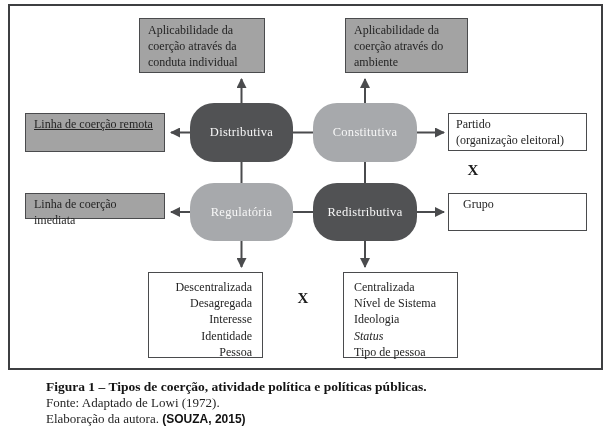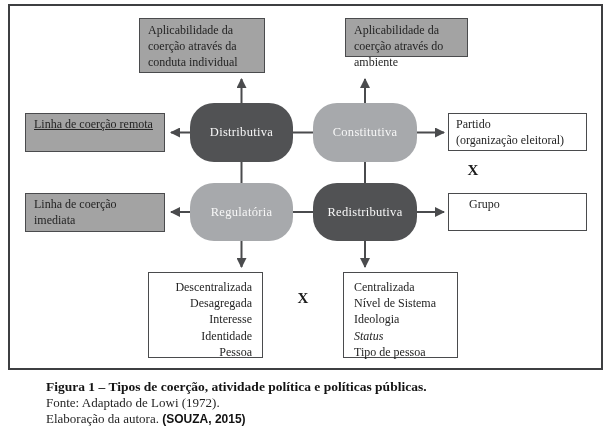--- a/index.html
+++ b/index.html
@@ -25,23 +25,23 @@
     position:absolute;
     background:#a3a3a3;
     border:1.5px solid #4a4b4d;
     box-sizing:border-box;
     font-size:12px;
     line-height:1.32;
     padding:4px 8px;
     color:#242424;
   }
   .top-left{left:129px;top:12px;width:126px;height:55px;}
-  .top-right{left:335px;top:12px;width:123px;height:39px;}
+  .top-right{left:335px;top:12px;width:123px;height:55px;}
   .left-1{left:15px;top:107px;width:140px;height:39px;padding-top:3px;text-decoration:underline;}
-  .left-2{left:15px;top:187px;width:140px;height:39px;padding-top:3px;}
+  .left-2{left:15px;top:187px;width:140px;height:26px;padding-top:3px;}
   
   .node{
     position:absolute;
     border-radius:24px;
     display:flex;align-items:center;justify-content:center;
     color:#f7f7f7;
     font-size:12.5px;
     letter-spacing:.3px;
   }
   .dark{background:#515254;}
@@ -54,21 +54,21 @@
   .wbox{
     position:absolute;
     background:#ffffff;
     border:1px solid #4a4b4d;
     box-sizing:border-box;
     font-size:12px;
     line-height:1.35;
     color:#242424;
   }
   .partido{left:438px;top:107px;width:139px;height:38px;padding:2px 7px;}
-  .grupo{left:438px;top:187px;width:139px;height:38px;padding:2px 20px;}
+  .grupo{left:438px;top:187px;width:139px;height:38px;padding:2px 14px;}
   .bottom-left{left:138px;top:266px;width:115px;height:86px;text-align:right;padding:6px 10px 0 4px;}
   .bottom-right{left:333px;top:266px;width:115px;height:86px;text-align:left;padding:6px 4px 0 10px;}
   .italic{font-style:italic;}
   
   .xmark{
     position:absolute;
     font-weight:bold;
     font-size:15px;
     color:#1c1c1c;
     width:30px;text-align:center;

